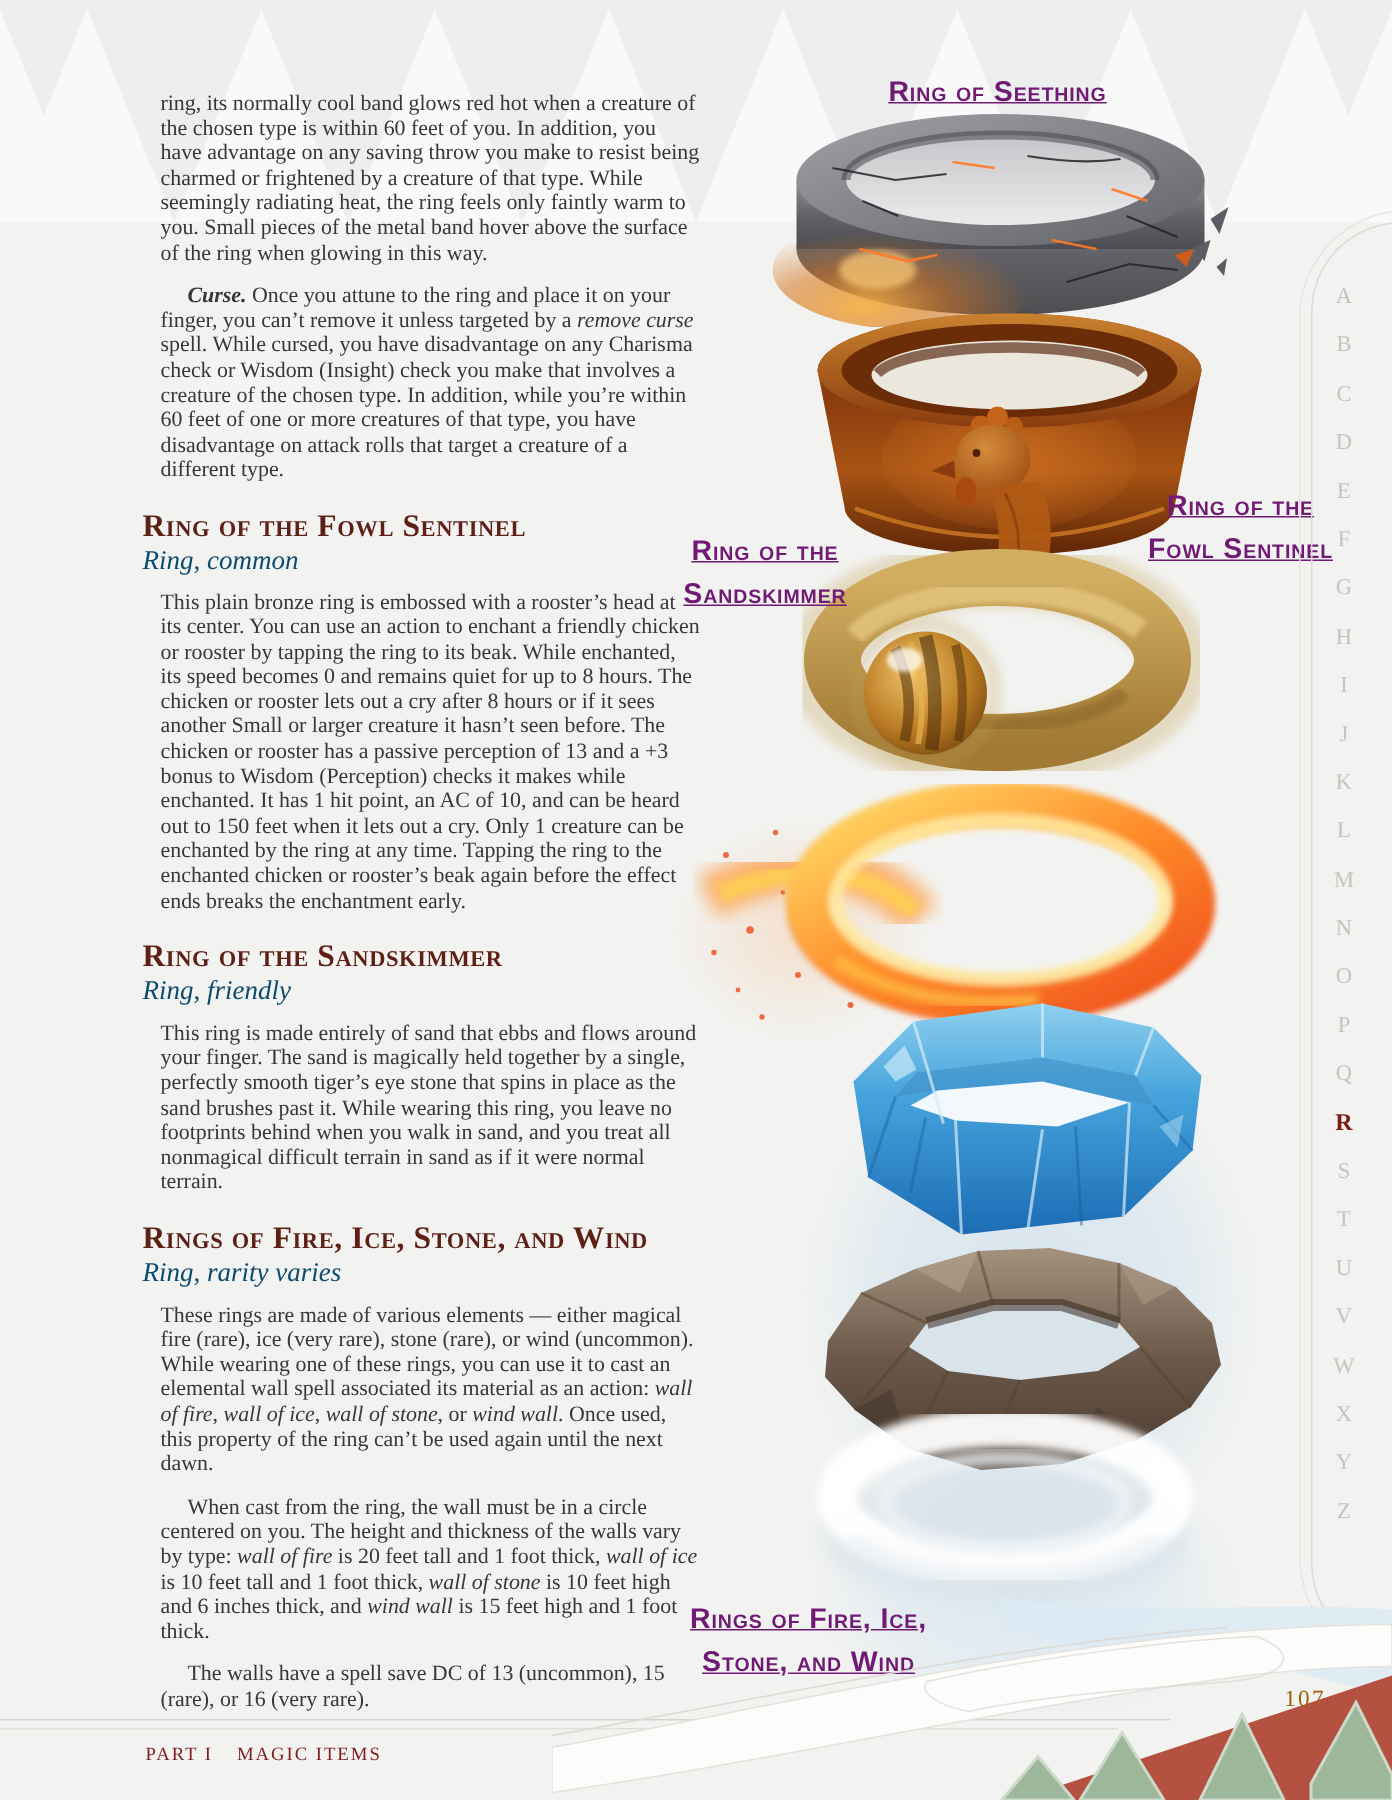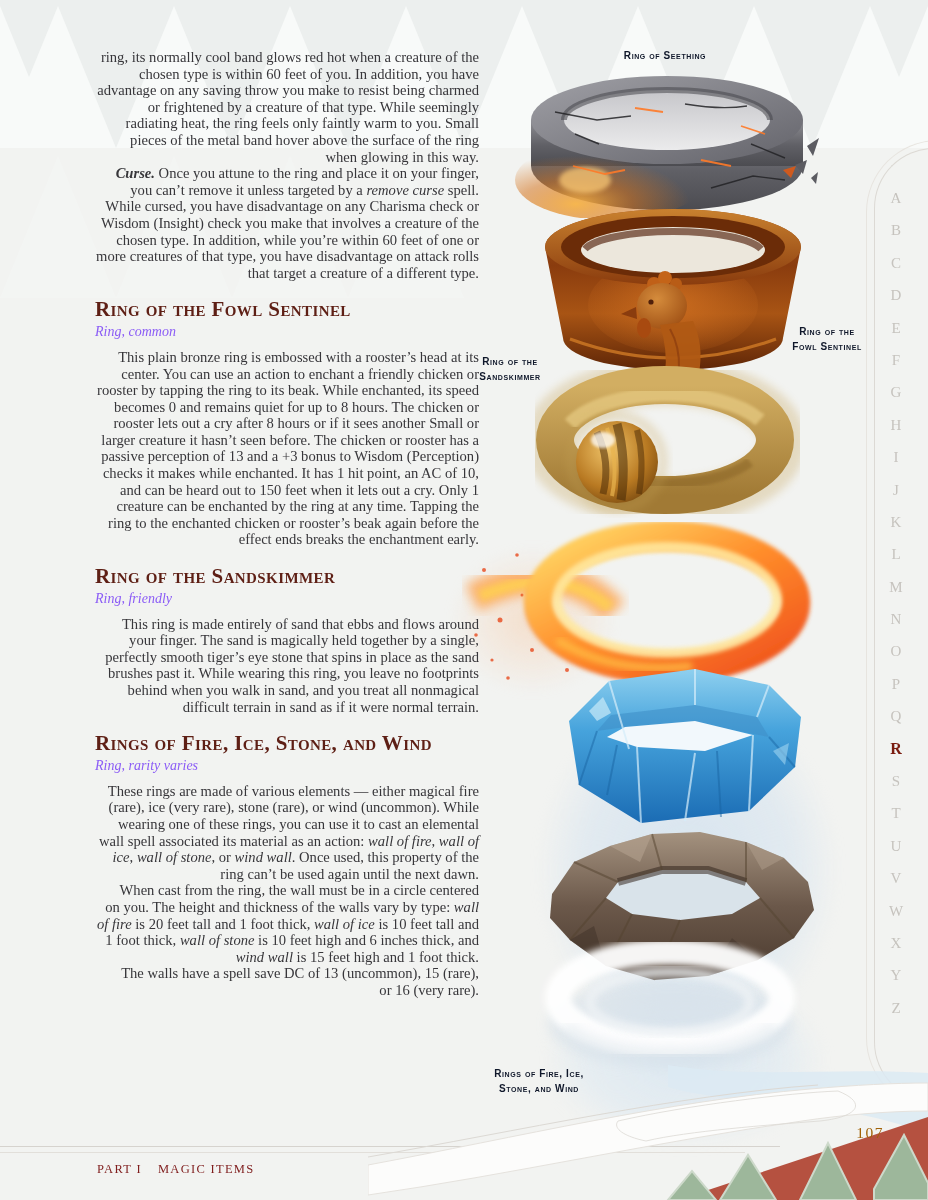--- a/index.html
+++ b/index.html
@@ -13,29 +13,29 @@
     filter:blur(6px);}
   .wash-blue2{position:absolute;left:505px;top:950px;width:360px;height:220px;border-radius:50%;
     background:radial-gradient(ellipse 50% 50% at 50% 50%, #dce8f1 0%, rgba(220,232,241,.55) 55%, rgba(220,232,241,0) 78%);
     filter:blur(7px);}
   .wash-warm{position:absolute;left:448px;top:545px;width:170px;height:150px;border-radius:50%;
     background:radial-gradient(ellipse, rgba(245,214,188,.7) 0%, rgba(245,214,188,0) 70%);filter:blur(5px);}
   .art svg{position:absolute;}
   
   .text-col{position:absolute;left:95px;top:49px;width:384px;color:#37363a;
     font-size:14.6px;line-height:16.6px;text-align:left;}
-  .text-col p{margin:0;text-align:right;}
+  .text-col p{margin:12px;}
   .indent{text-indent:18px;}
   .b{font-weight:bold;} .i{font-style:italic;}
   h2.sec{font-family:"Liberation Serif",serif;font-variant:small-caps;font-weight:700;
     font-size:21px;line-height:22px;letter-spacing:.4px;color:#5e1f15;margin:17px 0 4px 0;}
-  .subtitle{font-style:italic;font-size:14px;color:#8b5cf6;margin:0 0 8px 0;}
+  .subtitle{font-style:italic;font-size:18px;color:#0c4a6e;margin:0 0 8px 0;}
   
   .ring-label{position:absolute;font-family:"Liberation Sans",sans-serif;font-variant:small-caps;
-    font-weight:700;color:#0f172a;font-size:10px;line-height:1.5;letter-spacing:.6px;text-align:center;}
+    font-weight:700;color:#701a75;font-size:19px;line-height:1.5;letter-spacing:.6px;text-align:center;text-decoration:underline;}
   
   .alphabet{position:absolute;left:881px;top:182px;width:30px;text-align:center;z-index:5;}
   .alpha{height:32.4px;font-size:15px;line-height:32.4px;color:#c6c3be;font-family:"Liberation Serif",serif;cursor:pointer;}
   .alpha.active{color:#7a1c10;font-weight:700;font-size:16px;}
   
   .margin-curve{position:absolute;left:874px;top:148px;width:80px;height:952px;
     border-left:1px solid #dcd9d4;border-top:1px solid #dcd9d4;border-bottom:1px solid #dcd9d4;
     border-top-left-radius:60px;border-bottom-left-radius:60px;}
   .margin-curve.outer{left:866px;top:140px;height:968px;border-color:#e7e4df;border-top-left-radius:72px;border-bottom-left-radius:72px;}
   

